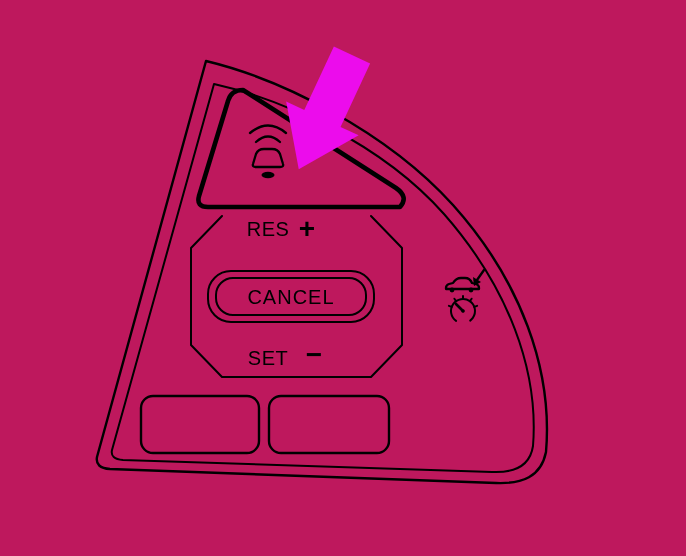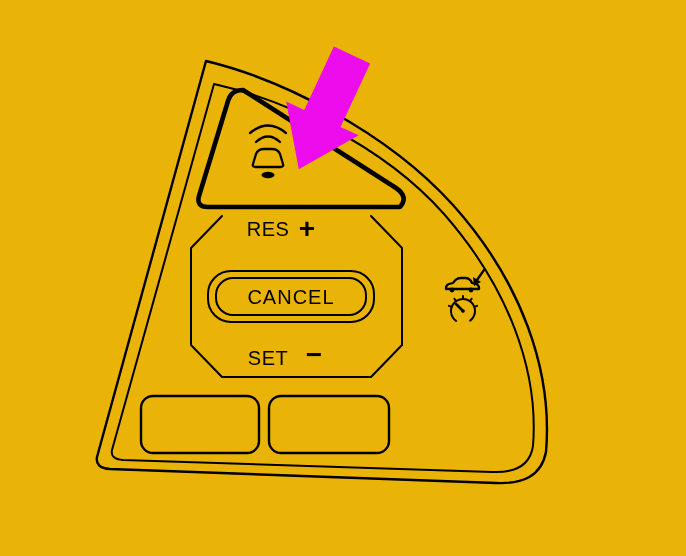--- a/index.html
+++ b/index.html
@@ -1,16 +1,16 @@
 <!DOCTYPE html>
 <html><head>
 <meta charset="utf-8">
 <style>
   html,body{margin:0;padding:0;background:#ffffff;}
-  .stage{position:relative;width:686px;height:556px;background:#eab308;overflow:hidden;
+  .stage{position:relative;width:686px;height:556px;background:#be185d;overflow:hidden;
          font-family:"Liberation Sans",sans-serif;}
   svg{display:block;}
   .ln{fill:none;stroke:#000000;stroke-width:2.4;stroke-linejoin:round;stroke-linecap:round;}
   .ln-thin{fill:none;stroke:#000000;stroke-width:2;stroke-linejoin:round;stroke-linecap:round;}
   .ln-thick{fill:none;stroke:#000000;stroke-width:4.6;stroke-linejoin:round;stroke-linecap:round;}
   .ico{fill:none;stroke:#000000;stroke-width:2.3;stroke-linejoin:round;stroke-linecap:round;}
   .fillblk{fill:#000000;stroke:none;}
   text{fill:#000000;}
   .lbl{font-size:20px;letter-spacing:0.5px;}
   .sign{font-size:28px;font-weight:bold;}

